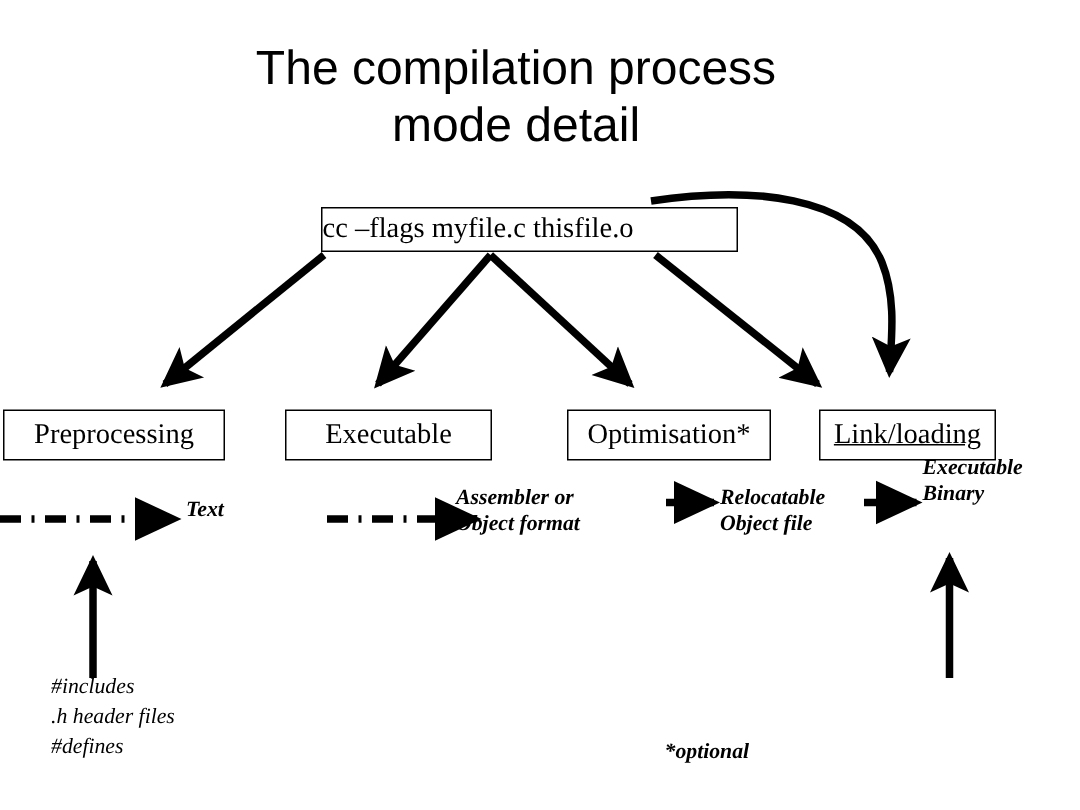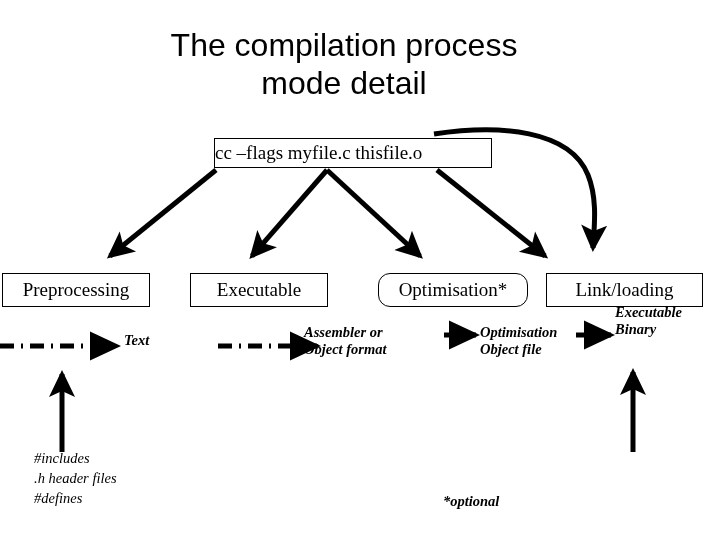--- a/index.html
+++ b/index.html
@@ -55,22 +55,22 @@
     height: 34px;
     display: flex;
     align-items: center;
     justify-content: center;
     font-size: 19px;
     color: #000000;
     background: transparent;
   }
   #stage-0 { left: 2px;   top: 273px; width: 148px; }
   #stage-1 { left: 190px; top: 273px; width: 138px; }
-  #stage-2 { left: 378px; top: 273px; width: 150px; border-radius: 12px; }
-  #stage-3 { left: 546px; top: 273px; width: 157px; }
+  #stage-2 { left: 378px; top: 273px; width: 136px; }
+  #stage-3 { left: 546px; top: 273px; width: 118px; text-decoration: underline; }
 
   .artifact {
     position: absolute;
     font-size: 14.5px;
     line-height: 17px;
     font-weight: bold;
     font-style: italic;
     color: #000000;
     white-space: pre-line;
   }
@@ -157,21 +157,21 @@
   <div class="stage-box" id="stage-2">
     <span>Optimisation*</span>
   </div>
   <div class="stage-box" id="stage-3">
     <span>Link/loading</span>
   </div>
 
   <div class="artifact" id="artifact-0">Text</div>
   <div class="artifact" id="artifact-1">Assembler or
 Object format</div>
-  <div class="artifact" id="artifact-2">Optimisation
+  <div class="artifact" id="artifact-2">Relocatable
 Object file</div>
   <div class="artifact" id="artifact-3">Executable
 Binary</div>
 
   <div class="note" id="note-includes">#includes
 .h header files
 #defines</div>
 
   <div class="optional-note">*optional</div>
 

